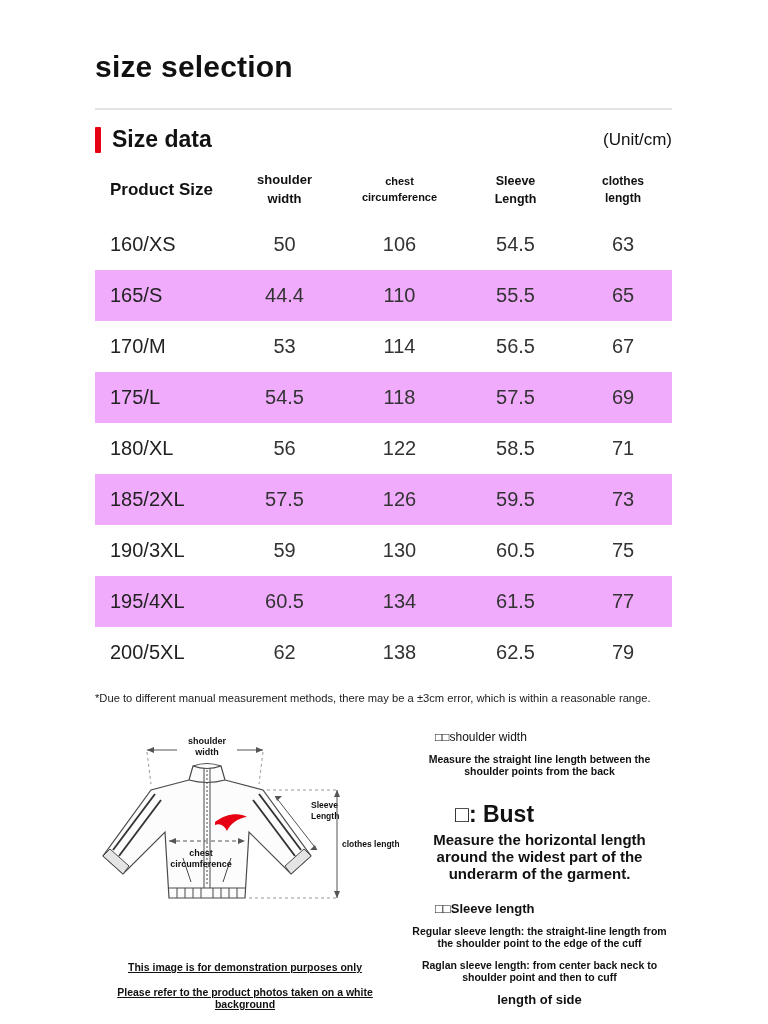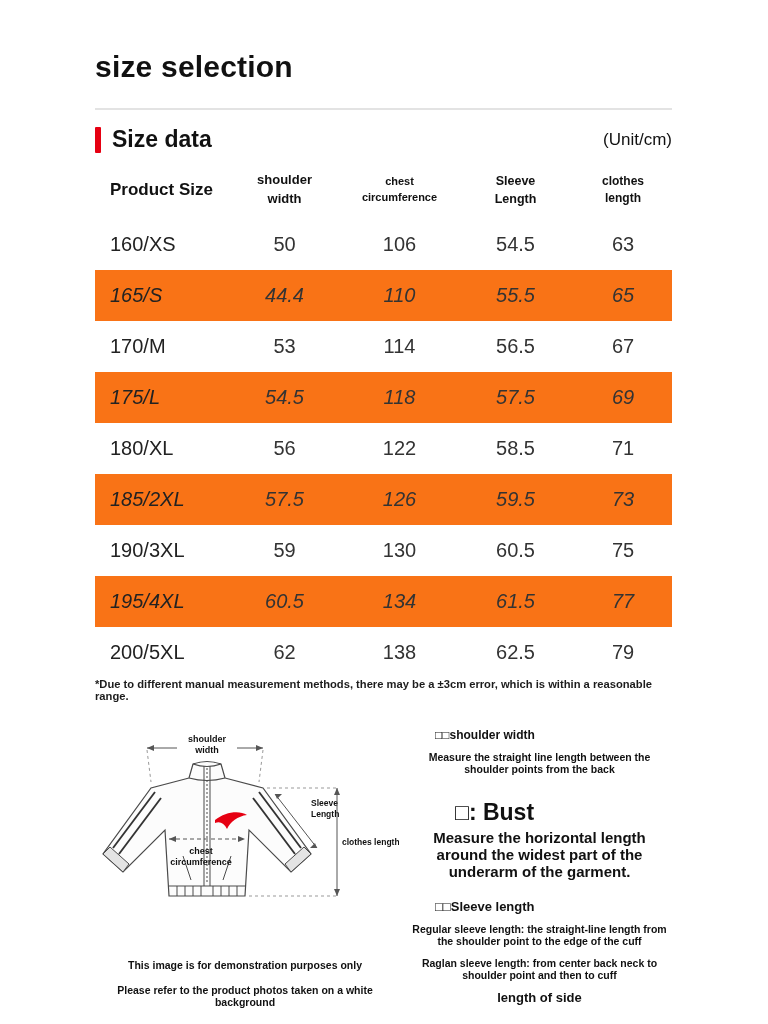--- a/index.html
+++ b/index.html
@@ -22,33 +22,33 @@
   .h-product { font-size:17px; font-weight:600; padding-left:15px; }
   .h-col { text-align:center; font-weight:600; line-height:1.45; color:#111; }
   .h-shoulder { font-size:13px; }
   .h-chest { font-size:11px; }
   .h-sleeve { font-size:12.5px; }
   .h-clothes { font-size:12px; }
 
   .t-row { height:51px; font-size:20px; color:#333; }
   .t-row .cell { text-align:center; }
   .t-row .c-product { text-align:left; padding-left:15px; font-size:20px; color:#222; }
-  .t-row.alt { background:#f97316;font-style:italic; }
-
-  .footnote { font-size:11.2px; font-weight:700; color:#1c1c1c; }
+  .t-row.alt { background:#f0abfc; }
+
+  .footnote { margin-top:14px; font-size:11.2px; font-weight:400; color:#1c1c1c; }
 
   .bottom { margin-top:22px; display:flex; margin-left:-6px; }
   .diagram { width:312px; flex:0 0 312px; }
   .diagram svg { display:block; }
-  .d-note { text-align:center; font-size:10.5px; font-weight:600; color:#111; }
+  .d-note { text-align:center; font-size:10.5px; font-weight:600; color:#111;text-decoration:underline; }
   .d-note1 { margin-top:40px; }
   .d-note2 { margin-top:13px; }
 
   .info { flex:1; padding-left:6px; padding-top:0; color:#111; }
-  .info .h-sm { font-size:12px; font-weight:700; }
+  .info .h-sm { font-size:12px; font-weight:400; }
   .s1-h { margin:4px 0 0 28px; }
   .s1-b { margin-top:9px; text-align:center; font-size:10.5px; font-weight:600; }
   .s2-h { margin:24px 0 0 48px; font-size:23px; font-weight:700; }
   .s2-b { margin-top:3px; text-align:center; font-size:15px; font-weight:600; }
   .s3-h { margin:19px 0 0 28px; font-size:13px; font-weight:700; }
   .s3-b1 { margin-top:9px; text-align:center; font-size:10.5px; font-weight:600; }
   .s3-b2 { margin-top:10px; text-align:center; font-size:10.5px; font-weight:600; }
   .s3-sub { margin-top:9px; text-align:center; font-size:13px; font-weight:700; }
   .s4-h { margin:21px 0 14px 28px; }
   .s4-b { margin:10px 0 0 20px; font-size:10.5px; font-weight:600; line-height:1.75; max-width:300px; }

